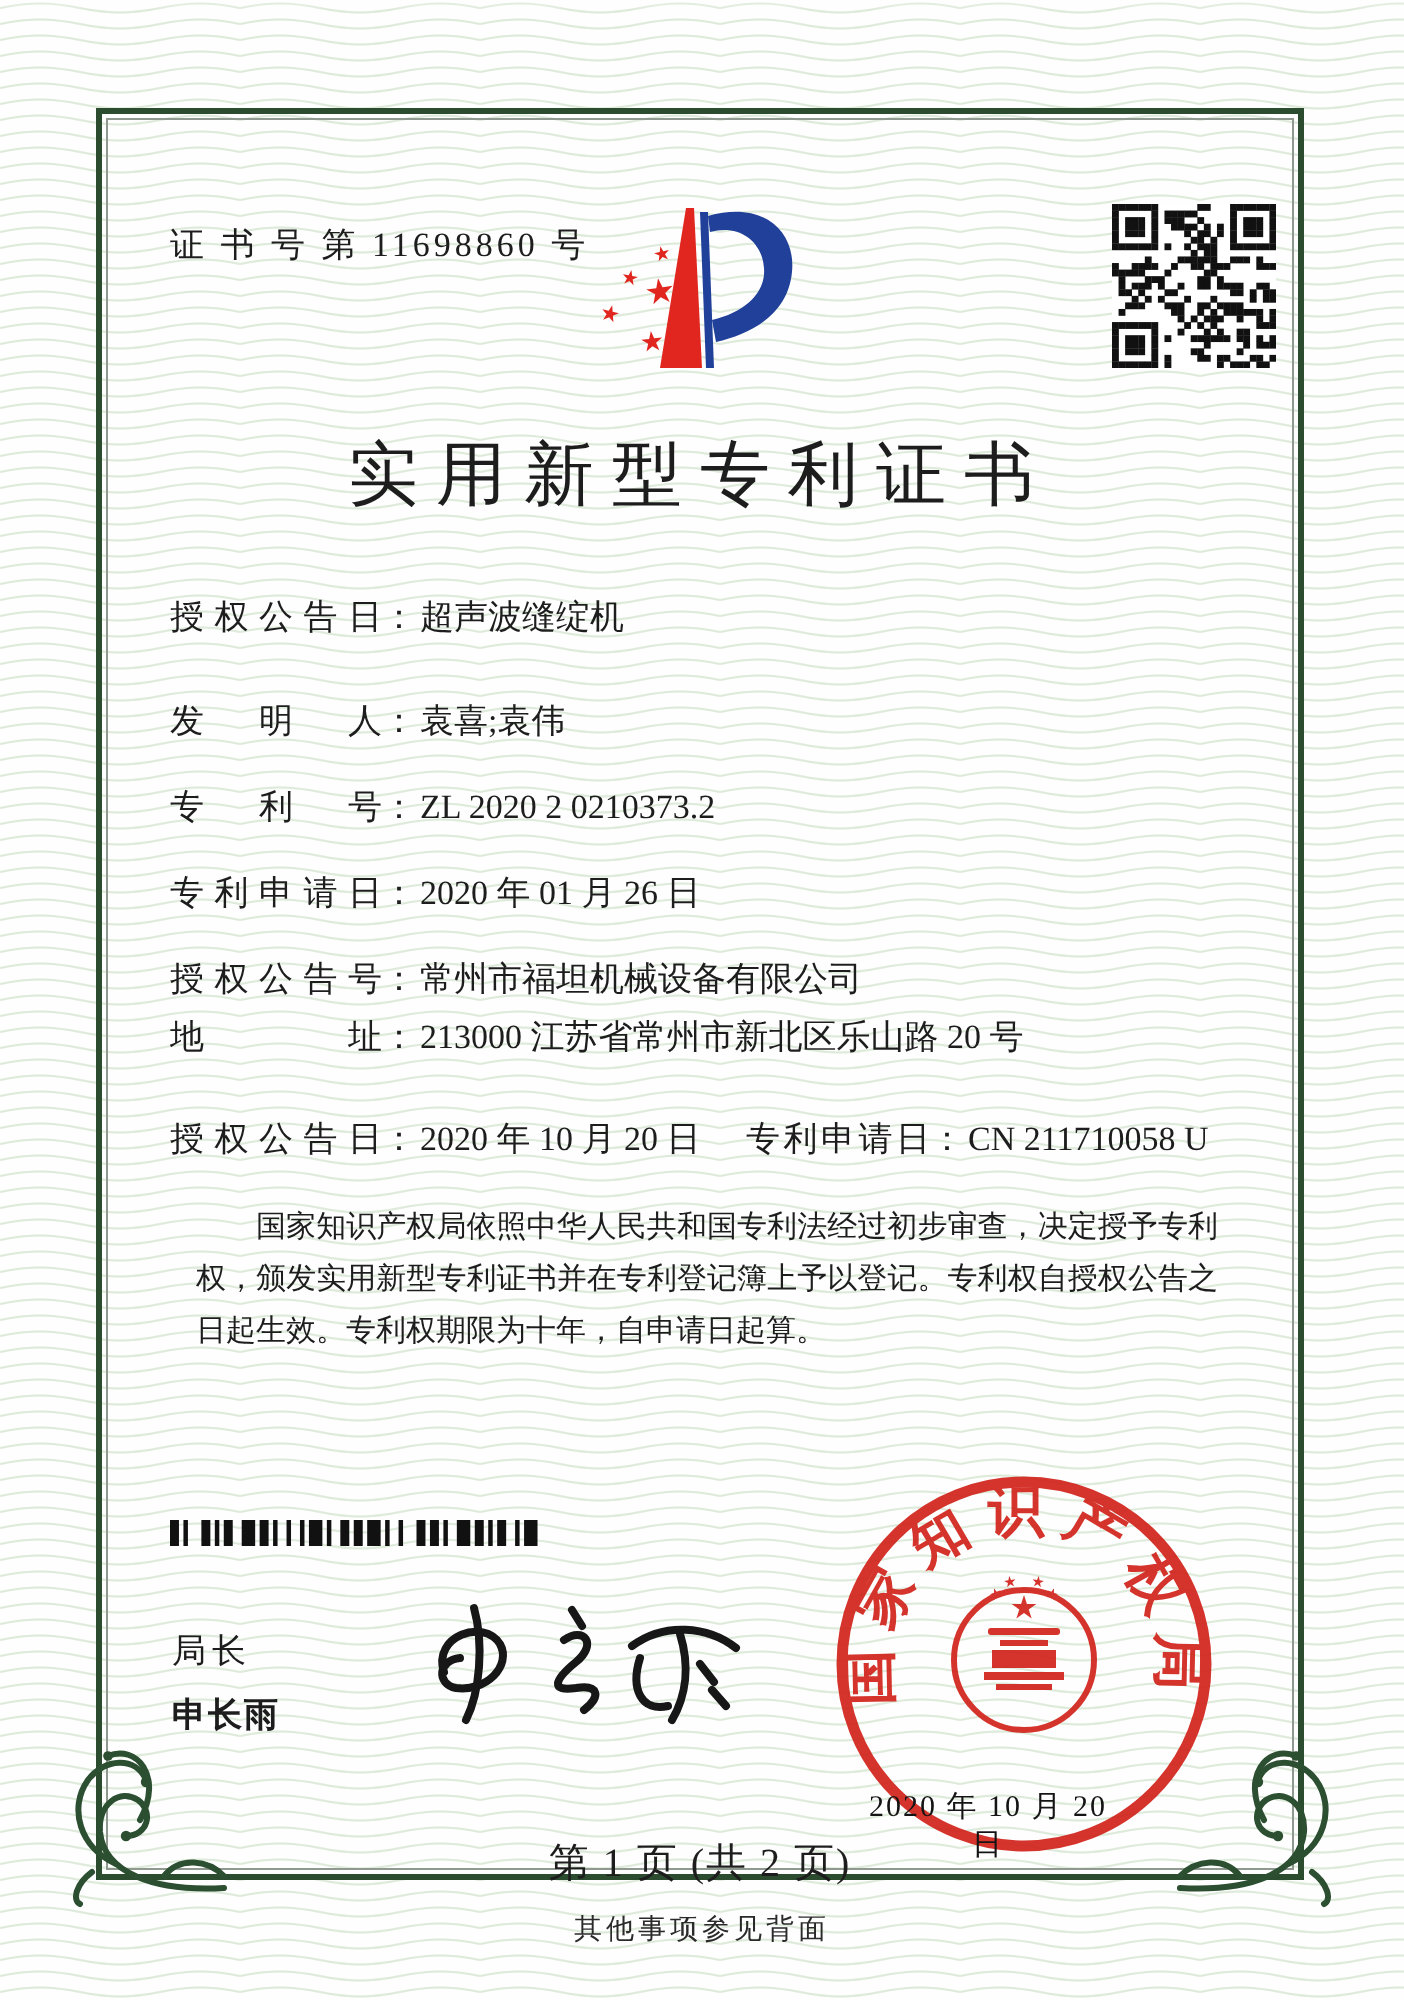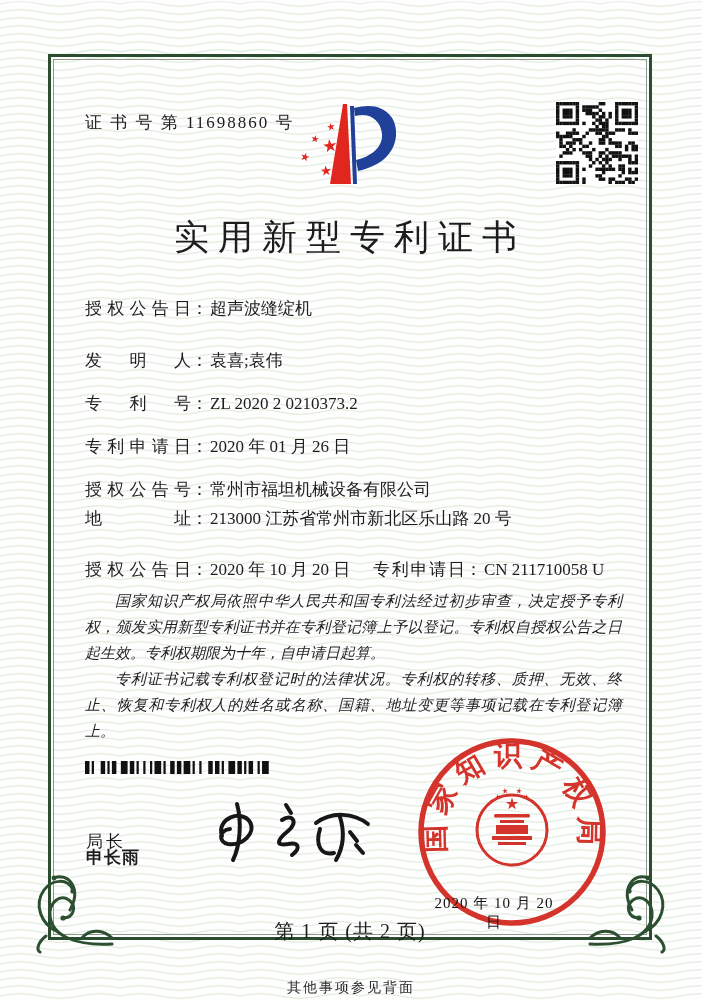--- a/index.html
+++ b/index.html
@@ -14,31 +14,31 @@
   .logo{position:absolute;left:244px;top:44px;}
   .qr{position:absolute;left:508px;top:48px;width:82px;height:82px;}
   .title{position:absolute;left:0;top:160px;width:100%;text-align:center;
          font-size:35px;font-weight:normal;letter-spacing:9px;}
   .rows{position:absolute;left:37px;top:0;right:28px;font-size:17px;}
   .row{position:absolute;left:0;white-space:nowrap;}
   .lbl{display:inline-block;width:106px;text-align:justify;text-align-last:justify;vertical-align:bottom;}
   .cln{display:inline-block;margin-right:2px;}
   .grp2{position:absolute;left:288px;top:0;white-space:nowrap;}
   .paras{position:absolute;left:37px;top:534px;width:537px;font-size:15px;line-height:26px;text-align:justify;}
-  .paras p{margin:0;text-indent:2em;font-style:italic;}
+  .paras p{margin:13px;text-indent:2em;}
   .barcode{position:absolute;left:37px;top:706px;width:186px;height:13px;}
-  .signer-role{position:absolute;left:38px;top:760px;font-size:17px;letter-spacing:3px;margin-top:16px;}
+  .signer-role{position:absolute;left:38px;top:760px;font-size:17px;letter-spacing:3px;}
   .signer-name{position:absolute;left:38px;top:792px;font-size:17px;letter-spacing:1px;font-weight:bold;}
   .signature{position:absolute;left:148px;top:746px;}
   .seal{position:absolute;left:366px;top:680px;opacity:.93;}
   .seal-date{position:absolute;left:378px;top:840px;width:136px;text-align:center;
              font-size:15px;letter-spacing:1px;color:#141414;z-index:5;}
   .footer-page{position:absolute;left:0;top:864px;width:100%;text-align:center;font-size:20px;letter-spacing:1px;}
   .back-note{position:absolute;left:0;top:956px;width:100%;text-align:center;font-size:14px;
-             letter-spacing:2px;color:#2a2a2a;z-index:3;margin-top:23px;}
+             letter-spacing:2px;color:#2a2a2a;z-index:3;}
 </style>
 </head>
 <body>
 
 <div class="page">
 
   <svg width="0" height="0" style="position:absolute" aria-hidden="true">
     <defs>
       <path id="star" d="M0,-1 L0.2245,-0.309 0.951,-0.309 0.363,0.118 0.588,0.809 0,0.382 -0.588,0.809 -0.363,0.118 -0.951,-0.309 -0.2245,-0.309 Z"></path>
       <pattern id="gw" width="120" height="8" patternUnits="userSpaceOnUse">
@@ -412,21 +412,20 @@
           <span class="lbl">授权公告日</span><span class="cln">：</span><span class="val">2020 年 10 月 20 日</span>
         </span>
         <span class="grp2">
           <span class="lbl" style="width:92px">专利申请日</span><span class="cln">：</span><span class="val">CN 211710058 U</span>
         </span>
       </div>
     </div>
 
     <div class="paras">
       <p>国家知识产权局依照中华人民共和国专利法经过初步审查，决定授予专利权，颁发实用新型专利证书并在专利登记簿上予以登记。专利权自授权公告之日起生效。专利权期限为十年，自申请日起算。</p>
-      <p>专利证书记载专利权登记时的法律状况。专利权的转移、质押、无效、终止、恢复和专利权人的姓名或名称、国籍、地址变更等事项记载在专利登记簿上。</p>
     </div>
 
     <div class="barcode"><svg width="186" height="13">
           <rect x="0.00" y="0" width="4.48" height="13" fill="#111"></rect>
           <rect x="6.72" y="0" width="2.24" height="13" fill="#111"></rect>
           <rect x="15.69" y="0" width="4.48" height="13" fill="#111"></rect>
           <rect x="22.41" y="0" width="2.24" height="13" fill="#111"></rect>
           <rect x="26.89" y="0" width="4.48" height="13" fill="#111"></rect>
           <rect x="35.86" y="0" width="6.72" height="13" fill="#111"></rect>
           <rect x="44.82" y="0" width="4.48" height="13" fill="#111"></rect>

